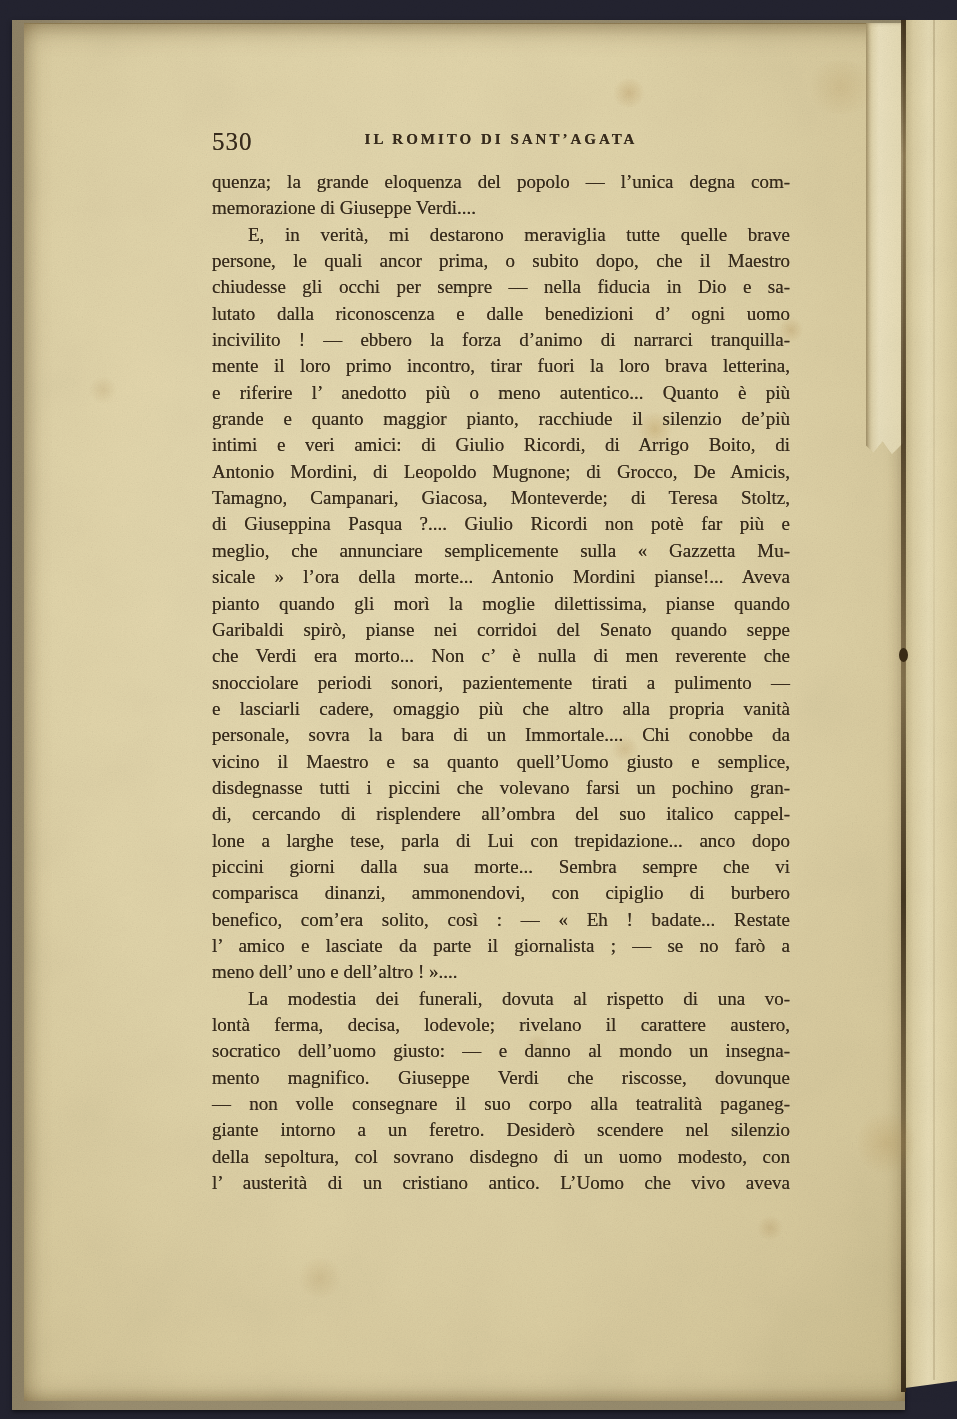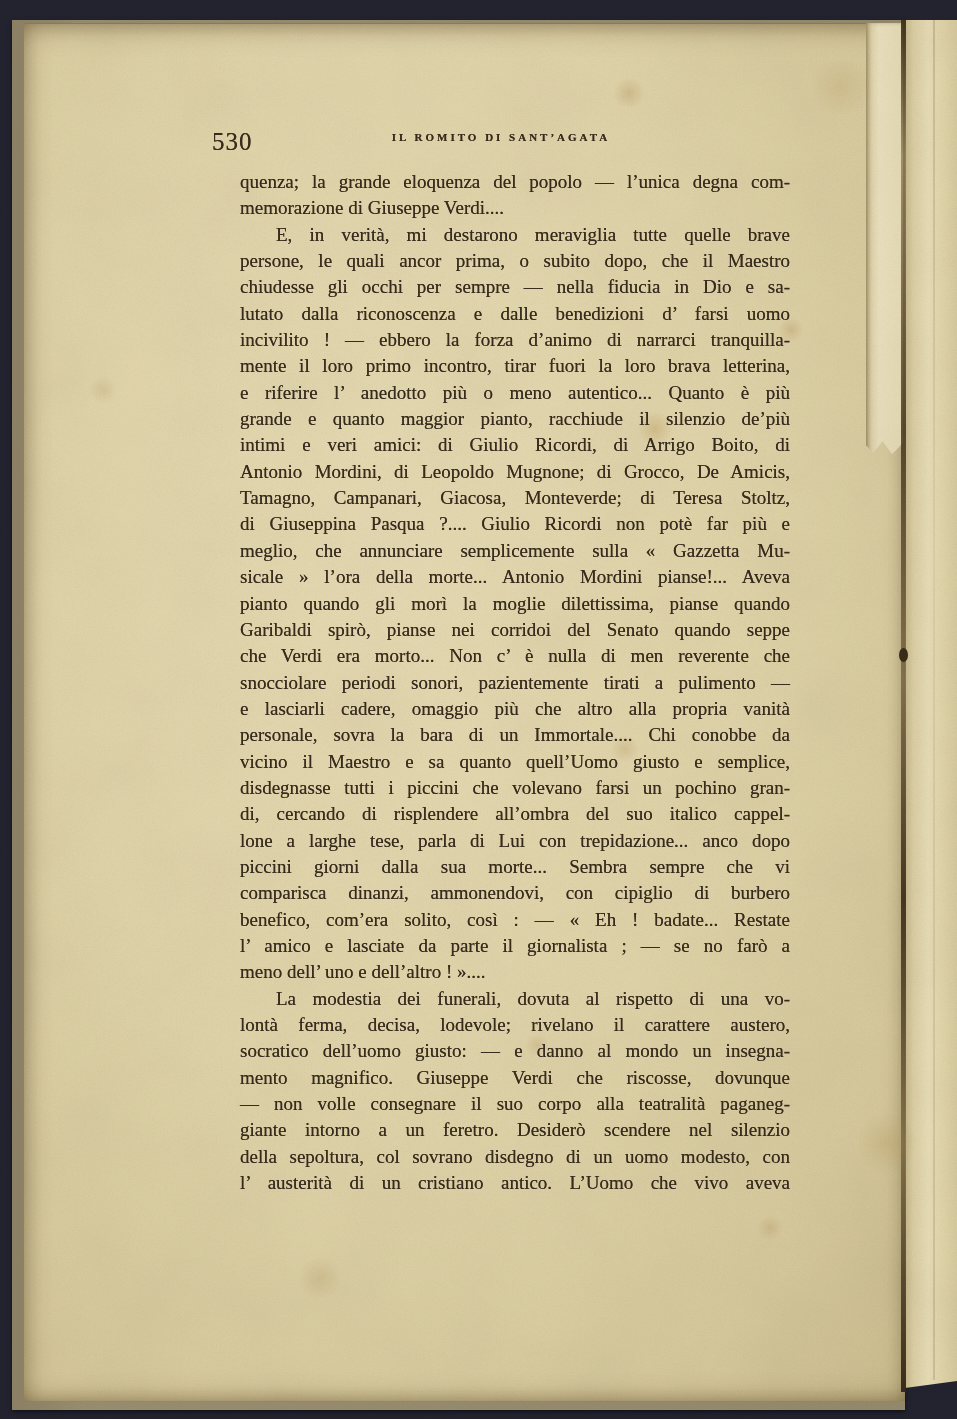--- a/index.html
+++ b/index.html
@@ -74,27 +74,27 @@
   .s9{left:524px;top:1034px;width:26px;height:22px;background:radial-gradient(circle,rgba(150,108,45,.16),rgba(150,108,45,0) 70%);}
   .s10{left:806px;top:60px;width:70px;height:54px;background:radial-gradient(circle,rgba(160,118,50,.14),rgba(160,118,50,0) 72%);}
 
   
   .print{color:#382c1d;text-shadow:0 0 .6px rgba(50,38,24,.75);z-index:10;}
   .page-number{
     position:absolute;left:212px;top:128px;font-size:25px;letter-spacing:1px;
   }
   .running-head{
     position:absolute;left:212px;top:131px;width:578px;text-align:center;
-    font-size:11px;font-weight:bold;letter-spacing:3px;white-space:nowrap;
+    font-size:15px;font-weight:bold;letter-spacing:3px;white-space:nowrap;
   }
   .body-text{
     position:absolute;left:212px;top:169px;width:578px;
     font-size:19px;line-height:26.35px;
   }
-  .line{text-align:justify;text-align-last:justify;height:26.35px;white-space:normal;margin-left:28px;}
+  .line{text-align:justify;text-align-last:justify;height:26.35px;white-space:normal;}
   .line.no-just{text-align-last:left;}
   .line.indent{padding-left:36px;}
 
   
   .texture{position:absolute;left:0;top:0;z-index:30;pointer-events:none;mix-blend-mode:multiply;}
 </style>
 </head>
 <body>
 
 <div class="board"></div>
@@ -118,21 +118,21 @@
 
 <div class="print page-number">530</div>
 <div class="print running-head">IL ROMITO DI SANT’AGATA</div>
 
 <div class="print body-text">
     <div class="line">quenza; la grande eloquenza del popolo — l’unica degna com-</div>
     <div class="line no-just">memorazione di Giuseppe Verdi....</div>
     <div class="line indent">E, in verità, mi destarono meraviglia tutte quelle brave</div>
     <div class="line">persone, le quali ancor prima, o subito dopo, che il Maestro</div>
     <div class="line">chiudesse gli occhi per sempre — nella fiducia in Dio e sa-</div>
-    <div class="line">lutato dalla riconoscenza e dalle benedizioni d’ farsi uomo</div>
+    <div class="line">lutato dalla riconoscenza e dalle benedizioni d’ ogni uomo</div>
     <div class="line">incivilito ! — ebbero la forza d’animo di narrarci tranquilla-</div>
     <div class="line">mente il loro primo incontro, tirar fuori la loro brava letterina,</div>
     <div class="line">e riferire l’ anedotto più o meno autentico... Quanto è più</div>
     <div class="line">grande e quanto maggior pianto, racchiude il silenzio de’più</div>
     <div class="line">intimi e veri amici: di Giulio Ricordi, di Arrigo Boito, di</div>
     <div class="line">Antonio Mordini, di Leopoldo Mugnone; di Grocco, De Amicis,</div>
     <div class="line">Tamagno, Campanari, Giacosa, Monteverde; di Teresa Stoltz,</div>
     <div class="line">di Giuseppina Pasqua ?.... Giulio Ricordi non potè far più e</div>
     <div class="line">meglio, che annunciare semplicemente sulla « Gazzetta Mu-</div>
     <div class="line">sicale » l’ora della morte... Antonio Mordini pianse!... Aveva</div>

